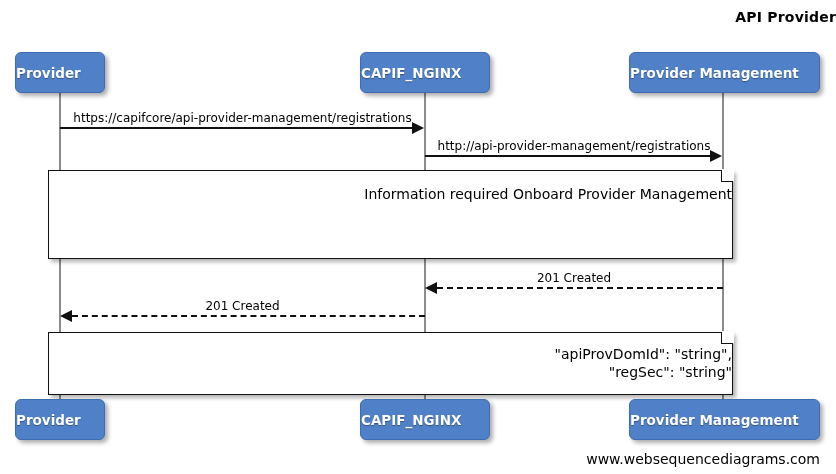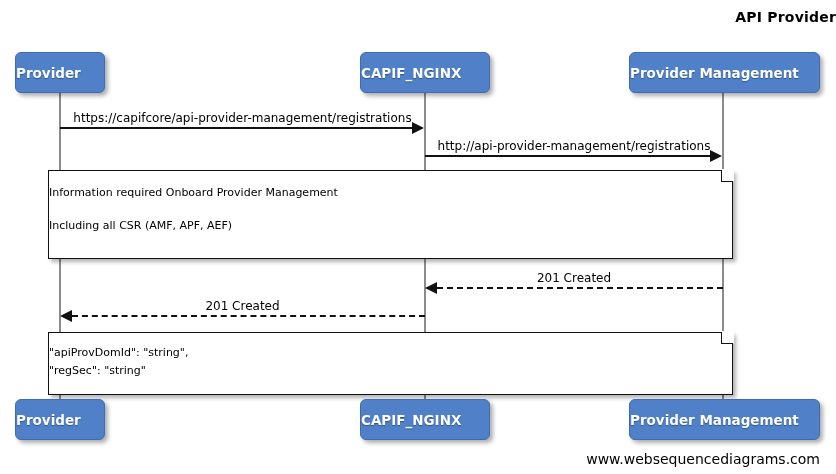--- a/index.html
+++ b/index.html
@@ -103,22 +103,22 @@
     top: -2px;
     right: -2px;
     width: 0;
     height: 0;
     border-left: 13px solid transparent;
     border-top: 13px solid #ffffff;
   }
   .note-text {
     position: absolute;
     width: 100%;
-    text-align: left;
-    font-size: 11px;
+    text-align: right;
+    font-size: 14px;
     color: #000000;
     white-space: nowrap;
   }
   
   .footer {
     position: absolute;
     right: 16px;
     top: 451px;
     font-size: 14px;
     color: #000000;
@@ -151,21 +151,20 @@
   <div class="arrowhead right" style="left:412px; top:122px;"></div>
 
   <div class="msg-label" style="left:425px; top:139px; width:298px;">http://api-provider-management/registrations</div>
   <div class="msg" style="left:425px; top:155px; width:285px;"></div>
   <div class="arrowhead right" style="left:710px; top:150px;"></div>
 
   <div class="note" style="left:48px; top:170px; width:685px; height:89px;">
     <div class="note-fold-cut"></div>
     <div class="note-fold"></div>
     <div class="note-text" style="top:15px;">Information required Onboard Provider Management</div>
-    <div class="note-text" style="top:48px;">Including all CSR (AMF, APF, AEF)</div>
   </div>
 
   <div class="msg-label" style="left:425px; top:271px; width:298px;">201 Created</div>
   <div class="msg dashed" style="left:437px; top:287px; width:286px;"></div>
   <div class="arrowhead left" style="left:425px; top:282px;"></div>
 
   <div class="msg-label" style="left:60px; top:299px; width:365px;">201 Created</div>
   <div class="msg dashed" style="left:72px; top:315px; width:353px;"></div>
   <div class="arrowhead left" style="left:60px; top:310px;"></div>
 

